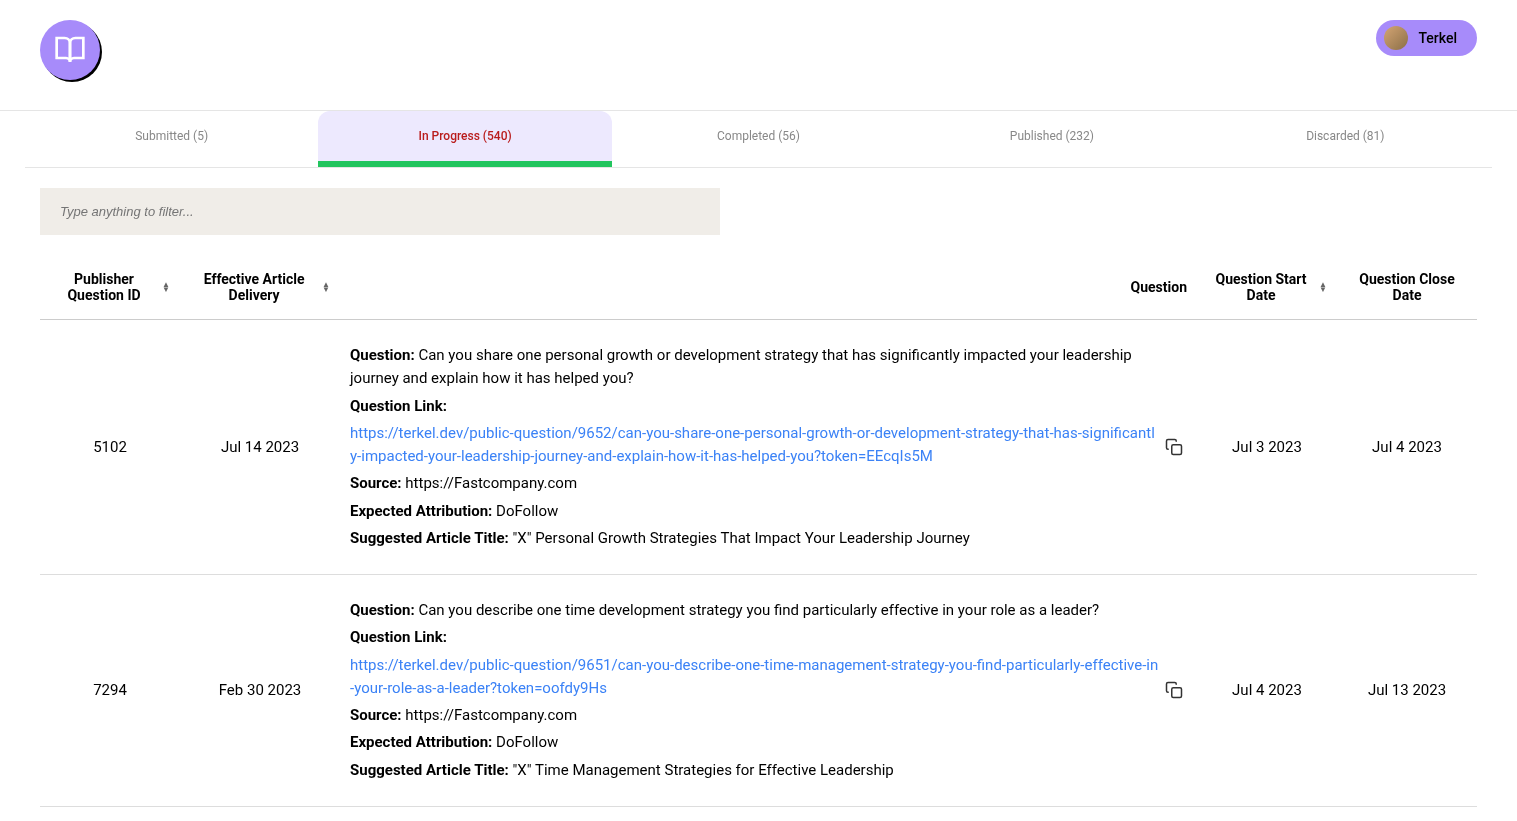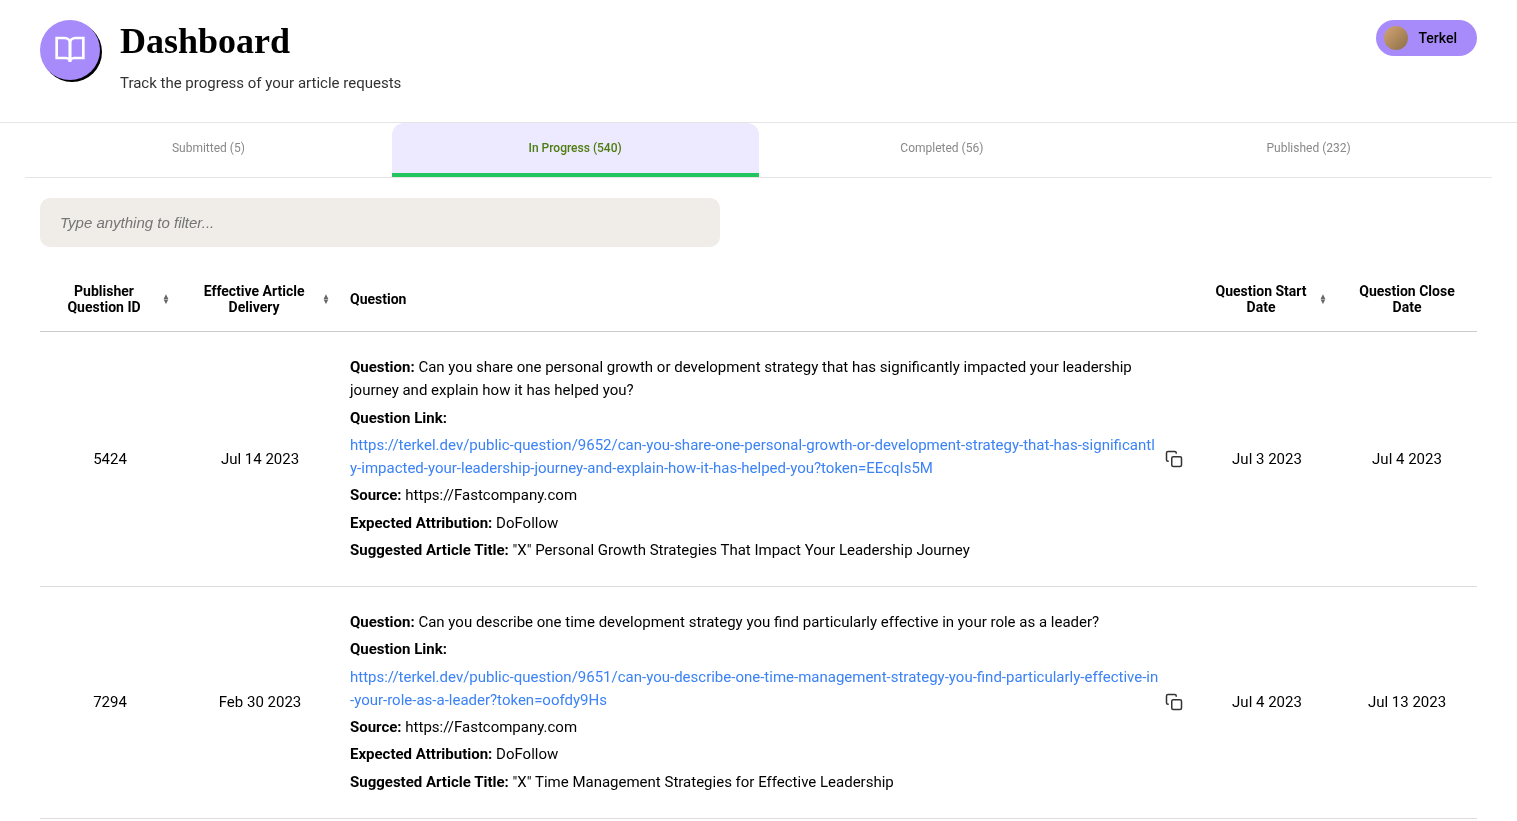--- a/index.html
+++ b/index.html
@@ -9,29 +9,29 @@
 .logo-circle { width: 60px; height: 60px; border-radius: 50%; background: #a78bfa; display: flex; align-items: center; justify-content: center; flex-shrink: 0; box-shadow: 2px 2px 0 #000; }
 .logo-circle svg { width: 32px; height: 32px; stroke: #fff; fill: none; stroke-width: 2; }
 .title-block h1 { font-family: Georgia, 'Times New Roman', serif; font-size: 36px; font-weight: 700; margin-bottom: 12px; }
 .title-block p { font-size: 15px; color: #333; }
 .user-pill { display: flex; align-items: center; gap: 10px; background: #a78bfa; padding: 6px 20px 6px 8px; border-radius: 999px; cursor: pointer; justify-content: flex-end; }
 .avatar { width: 24px; height: 24px; border-radius: 50%; background: linear-gradient(135deg,#d4a574,#8b6f47); flex-shrink: 0; }
 .user-pill span { font-size: 14px; font-weight: 500; color: #000; }
 .divider { border-top: 1px solid #e5e5e5; }
 .tabs { display: flex; border-bottom: 1px solid #e5e5e5; margin: 0 25px; }
 .tab { flex: 1; text-align: center; padding: 18px 10px; font-size: 12px; color: #888; cursor: pointer; border-radius: 12px 12px 0 0; }
-.tab.active { background: #ede9fe; color: #4d7c0f; font-weight: 500; border-bottom: 4px solid #22c55e; }
+.tab.active { background: #ede9fe; color: #b91c1c; font-weight: 500; border-bottom: 6px solid #22c55e; }
 .filter-wrap { padding: 20px 40px; }
-.filter-input { width: 680px; max-width: 100%; padding: 16px 20px; border: none; border-radius: 10px; background: #f0ede8; font-size: 15px; font-style: italic; color: #666; outline: none; }
+.filter-input { width: 680px; max-width: 100%; padding: 16px 20px; border: none; border-radius: 0; background: #f0ede8; font-size: 13px; font-style: italic; color: #666; outline: none; }
 .table-wrap { padding: 0 40px; }
 table { width: 100%; border-collapse: collapse; }
 thead th { padding: 16px 10px; font-size: 14px; font-weight: 700; text-align: center; vertical-align: middle; border-bottom: 1px solid #ccc; }
 thead th.left { text-align: left; }
 .th-inner { display: flex; align-items: center; justify-content: center; gap: 4px; }
-.th-inner.left { justify-content: flex-start; }
+.th-inner.left { justify-content: flex-end; }
 .sort-icon { display: inline-flex; flex-direction: column; line-height: 5px; font-size: 8px; color: #666; cursor: pointer; }
 tbody td { padding: 20px 10px; font-size: 15px; vertical-align: middle; border-bottom: 1px solid #ddd; text-align: center; }
 tbody td.qcell { text-align: left; vertical-align: top; padding-top: 24px; }
 .qcell-inner { display: flex; gap: 0; align-items: center; }
 .qcontent { flex: 1; line-height: 1.55; }
 .qcontent p { margin-bottom: 4px; }
 .qcontent a { color: #3b82f6; text-decoration: none; word-break: break-all; }
 .qcontent strong { font-weight: 700; }
 .copy-btn { flex-shrink: 0; cursor: pointer; padding: 4px; }
 .copy-btn svg { width: 18px; height: 18px; stroke: #333; fill: none; stroke-width: 2; }
@@ -44,38 +44,35 @@
 <body>
 
 <div class="header-row">
   <div class="header-left">
     <div class="logo-circle">
       <svg viewBox="0 0 24 24">
           <path d="M2 3h6a4 4 0 0 1 4 4v14a3 3 0 0 0-3-3H2z"></path>
           <path d="M22 3h-6a4 4 0 0 0-4 4v14a3 3 0 0 1 3-3h7z"></path>
         </svg>
     </div>
-    <div class="title-block">
-      <h1>Dashboard</h1>
-      <p>Track the progress of your article requests</p>
-    </div>
   </div>
   <div class="user-pill">
     <div class="avatar"></div>
     <span>Terkel</span>
   </div>
 </div>
 
 <div class="divider"></div>
 
 <div class="tabs" id="tabs-container">
     <div class="tab">Submitted (5)</div>
     <div class="tab active">In Progress (540)</div>
     <div class="tab">Completed (56)</div>
     <div class="tab">Published (232)</div>
+    <div class="tab">Discarded (81)</div>
   </div>
 
 <div class="filter-wrap">
   <input class="filter-input" type="text" placeholder="Type anything to filter..." style="">
 </div>
 
 <div class="table-wrap">
 <table>
   <thead>
     <tr>
@@ -113,21 +110,21 @@
       </th>
       <th class="col-cdate">
         <div class="th-inner">
           <span>Question Close Date</span>
         </div>
       </th>
     </tr>
   </thead>
   <tbody id="tbody">
         <tr>
-          <td>5424</td>
+          <td>5102</td>
           <td>Jul 14 2023</td>
           <td class="qcell">
             <div class="qcell-inner">
               <div class="qcontent">
                 <p><strong>Question:</strong> <span>Can you share one personal growth or development strategy that has significantly impacted your leadership journey and explain how it has helped you?</span></p>
                 <p><strong>Question Link:</strong></p>
                 <p><a href="#">https://terkel.dev/public-question/9652/can-you-share-one-personal-growth-or-development-strategy-that-has-significantly-impacted-your-leadership-journey-and-explain-how-it-has-helped-you?token=EEcqIs5M</a></p>
                 <p><strong>Source:</strong> <span>https://Fastcompany.com</span></p>
                 <p><strong>Expected Attribution:</strong> <span>DoFollow</span></p>
                 <p><strong>Suggested Article Title:</strong> <span>"X" Personal Growth Strategies That Impact Your Leadership Journey</span></p>

